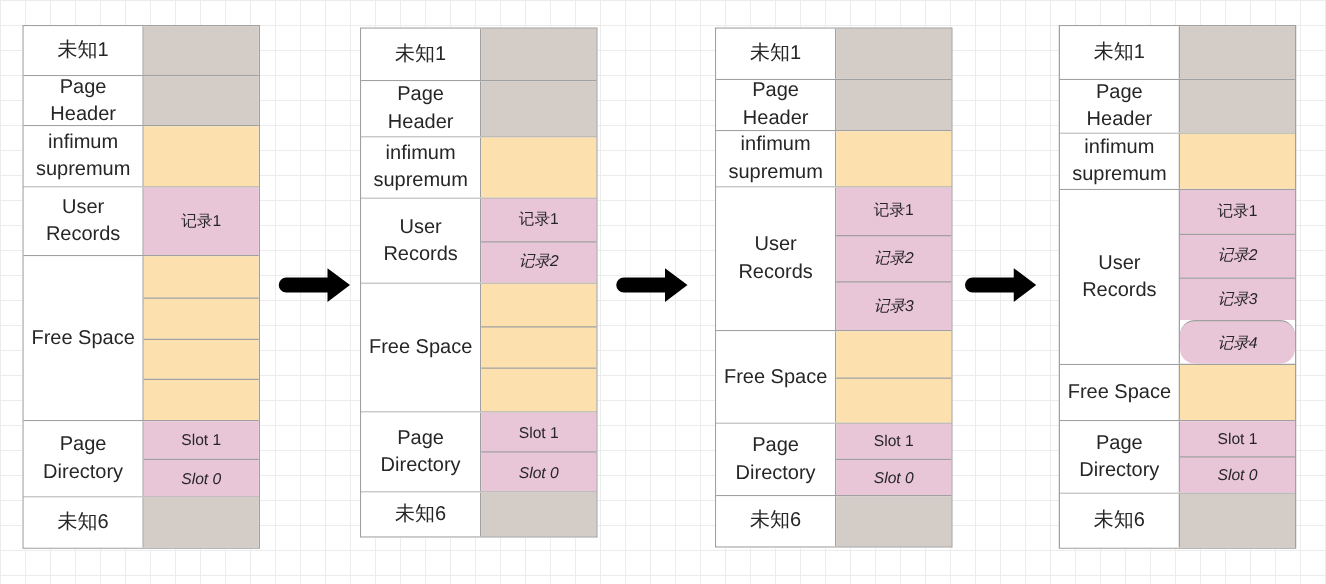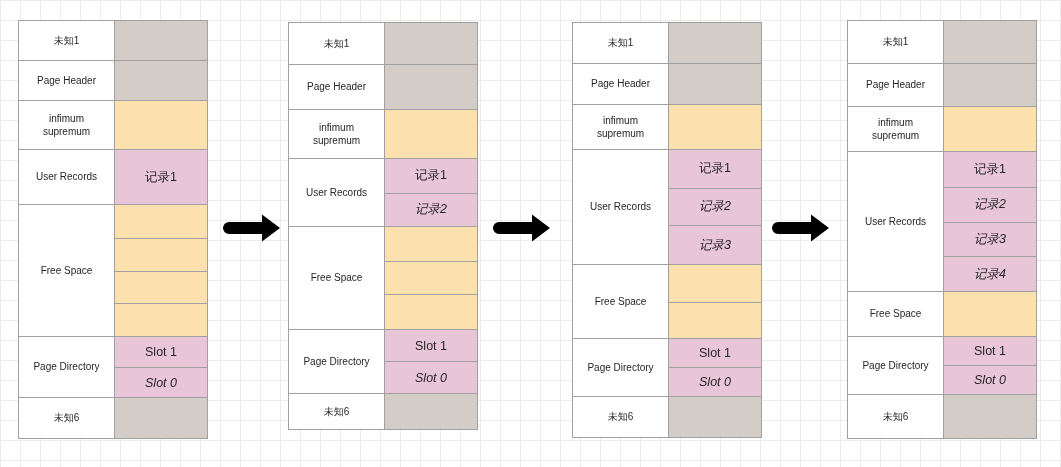--- a/index.html
+++ b/index.html
@@ -32,21 +32,21 @@
     border-top: 1px solid var(--border, #a0a0a0);
   }
   .label-cell {
     box-sizing: border-box;
     background: #ffffff;
     border-right: 1px solid var(--border, #a0a0a0);
     display: flex;
     align-items: center;
     justify-content: center;
     text-align: center;
-    font-size: 10px;
+    font-size: 16px;
     line-height: 1.35;
     color: var(--text, #262626);
     padding: 0 6px;
   }
   .cell-stack {
     flex: 1;
     display: flex;
     flex-direction: column;
   }
   .cell {
@@ -232,21 +232,21 @@
         <div class="cell-stack">
           <div class="cell" style="height: 45px; background: rgb(252, 225, 174);"></div>
         </div>
       </div>
       <div class="section bt" style="height: 140px;">
         <div class="label-cell" style="width: 96px;">User Records</div>
         <div class="cell-stack">
           <div class="cell" style="height: 35px; background: rgb(233, 197, 216);">记录1</div>
           <div class="cell bt" style="height: 35px; background: rgb(233, 197, 216);">记录2</div>
           <div class="cell bt" style="height: 35px; background: rgb(233, 197, 216);">记录3</div>
-          <div class="cell bt" style="height: 35px; background: rgb(233, 197, 216);">记录4</div>
+          <div class="cell bt" style="height: 35px; background: rgb(233, 197, 216); border-radius: 12px;">记录4</div>
         </div>
       </div>
       <div class="section bt" style="height: 45px;">
         <div class="label-cell" style="width: 96px;">Free Space</div>
         <div class="cell-stack">
           <div class="cell" style="height: 45px; background: rgb(252, 225, 174);"></div>
         </div>
       </div>
       <div class="section bt" style="height: 58px;">
         <div class="label-cell" style="width: 96px;">Page Directory</div>

